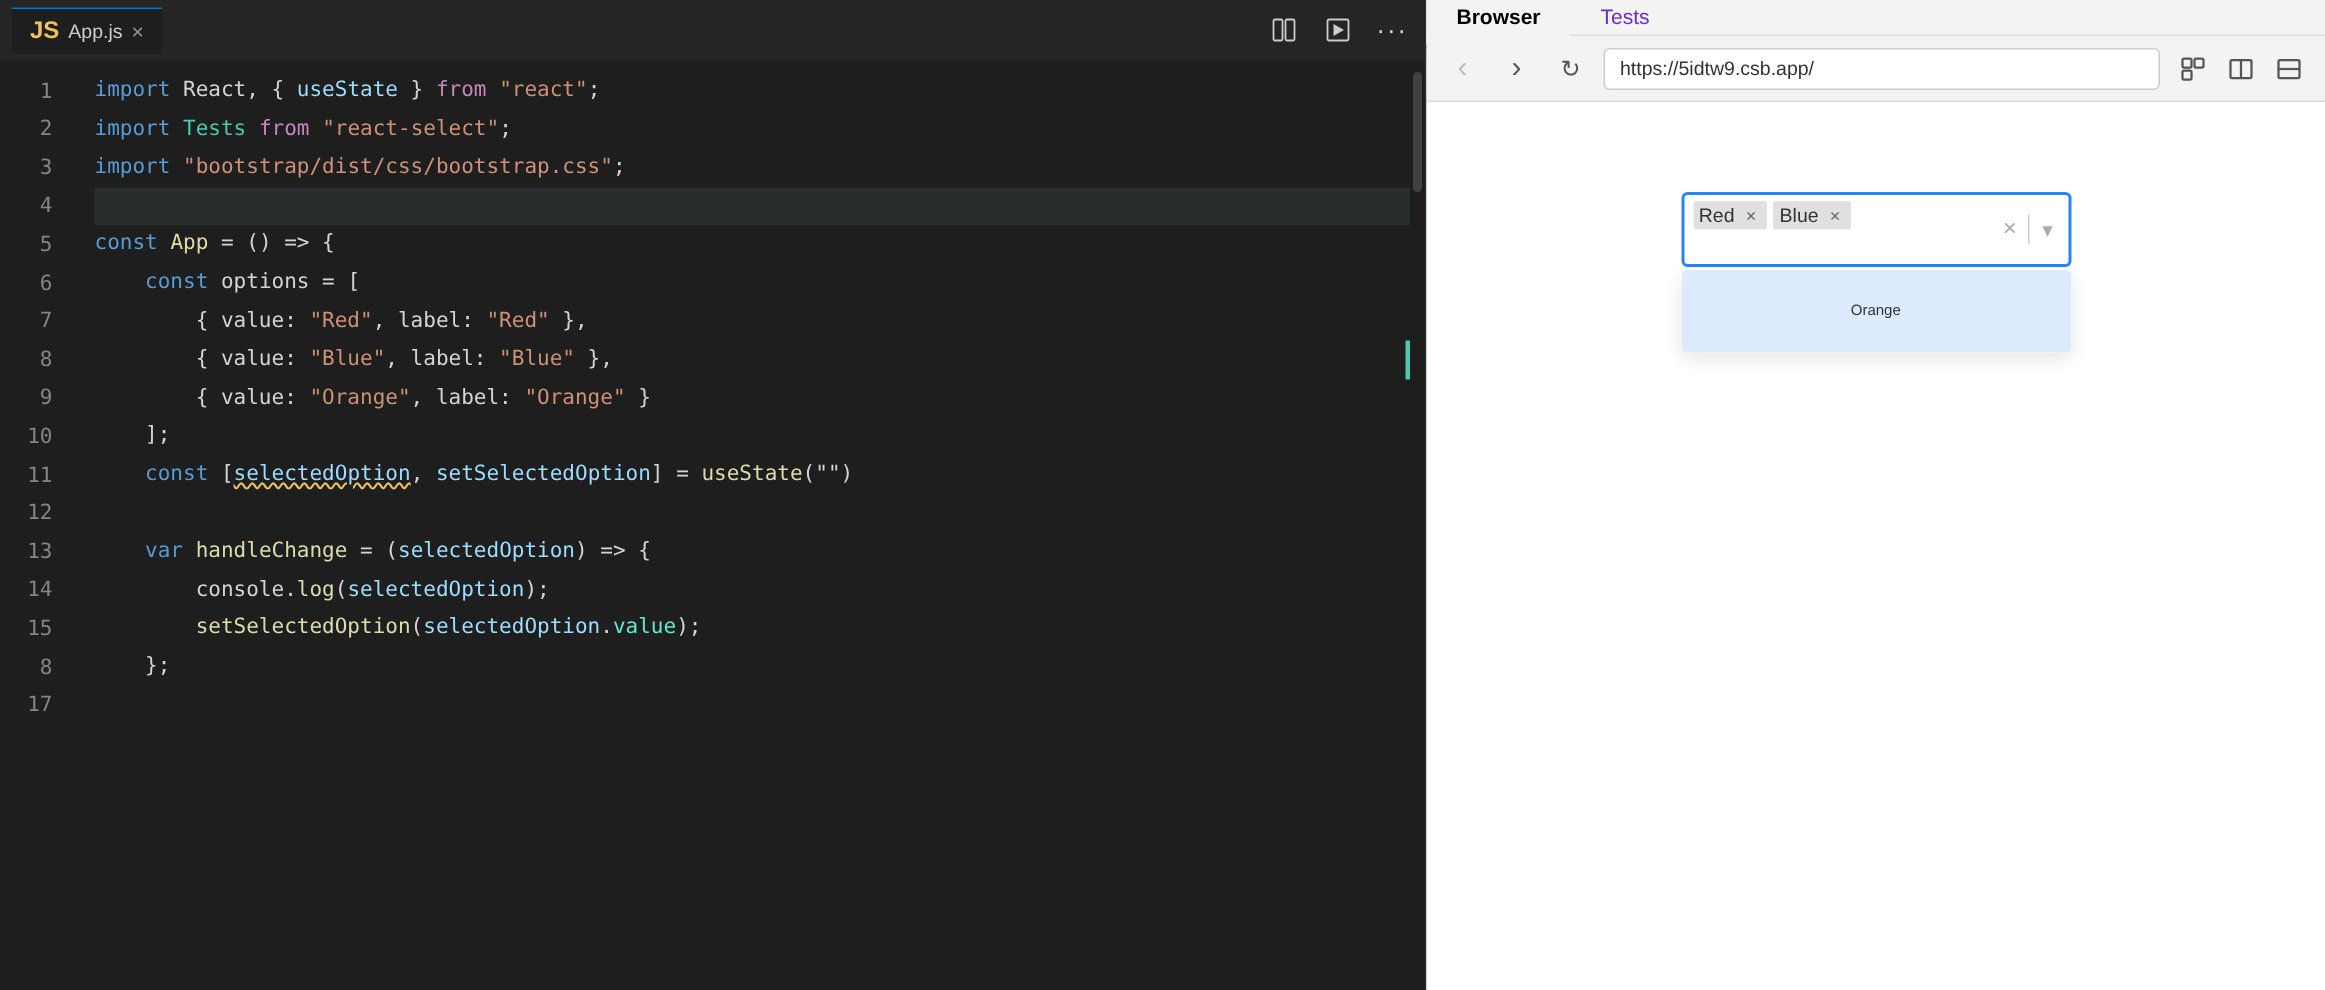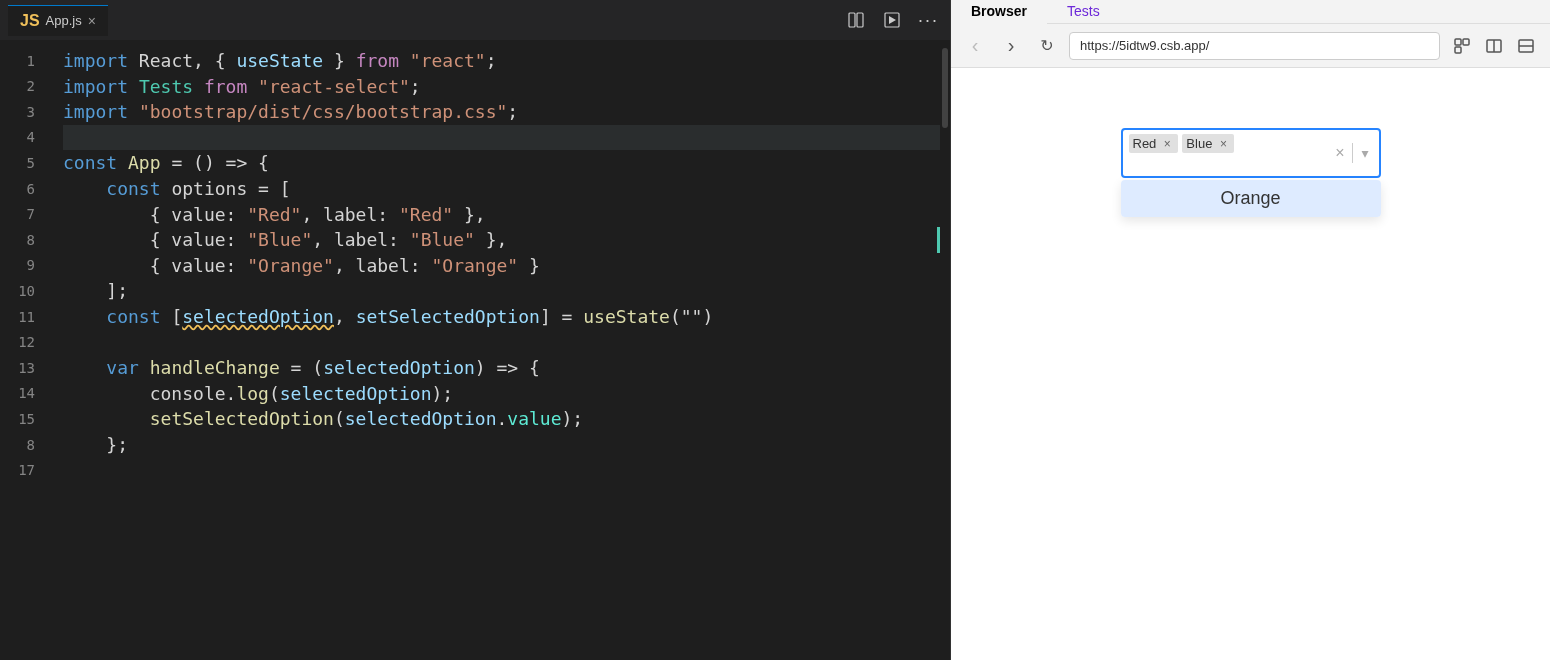--- a/index.html
+++ b/index.html
@@ -116,21 +116,21 @@
       padding: 8px 0 8px 8px;
       overflow-x: hidden;
       overflow-y: hidden;
       position: relative;
     }
 
     .code-line {
       height: 25.6px;
       display: flex;
       align-items: center;
-      font-size: 18px;
+      font-size: 14px;
       line-height: 25.6px;
       white-space: pre;
       color: #d4d4d4;
       position: relative;
     }
 
     .code-line.active-line {
       background: #2a2d2e;
     }
 
@@ -392,23 +392,23 @@
       left: 0;
       right: 0;
       background: #fff;
       border-radius: 4px;
       box-shadow: 0 4px 11px rgba(0,0,0,0.1);
       z-index: 10;
       overflow: hidden;
     }
 
     .select-option {
-      padding: 8px 12px;
-      cursor: pointer;
-      font-size: 18px;
+      padding: 22px 12px;
+      cursor: pointer;
+      font-size: 10px;
       color: #333;
     }
 
     .select-option.focused {
       background: #deebff;
     }
   </style>
 </head>
 <body>
 

